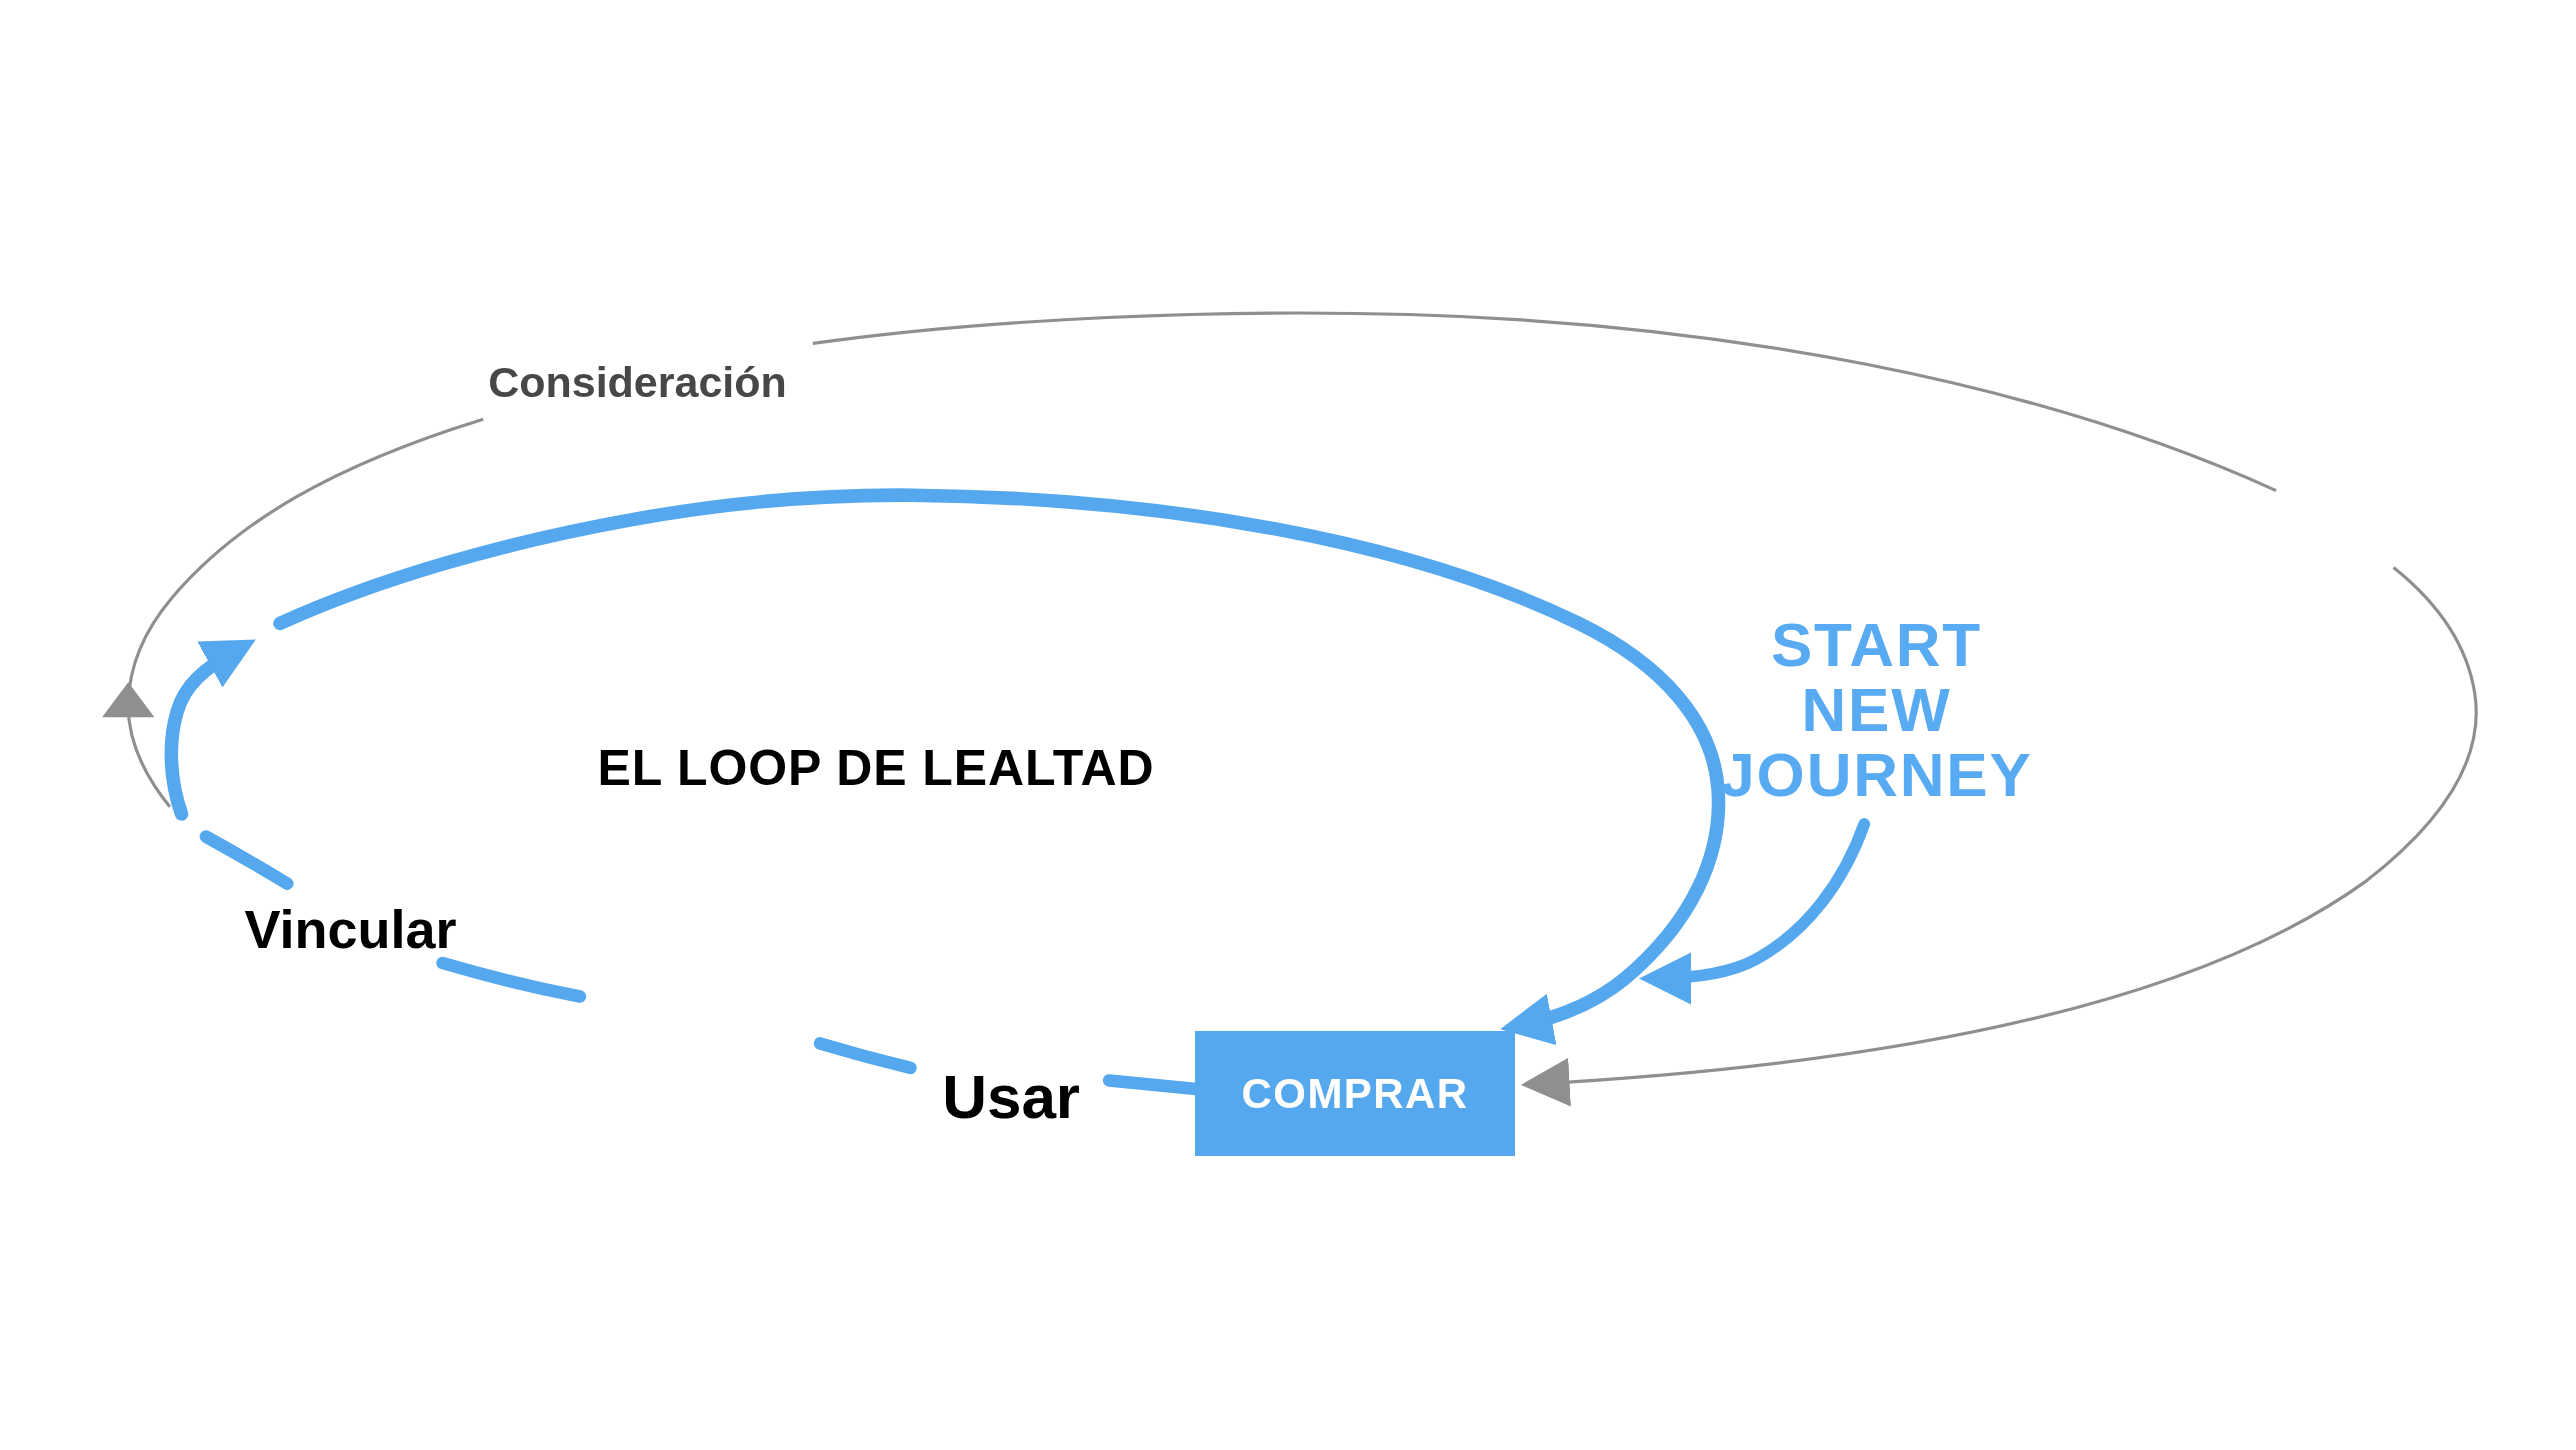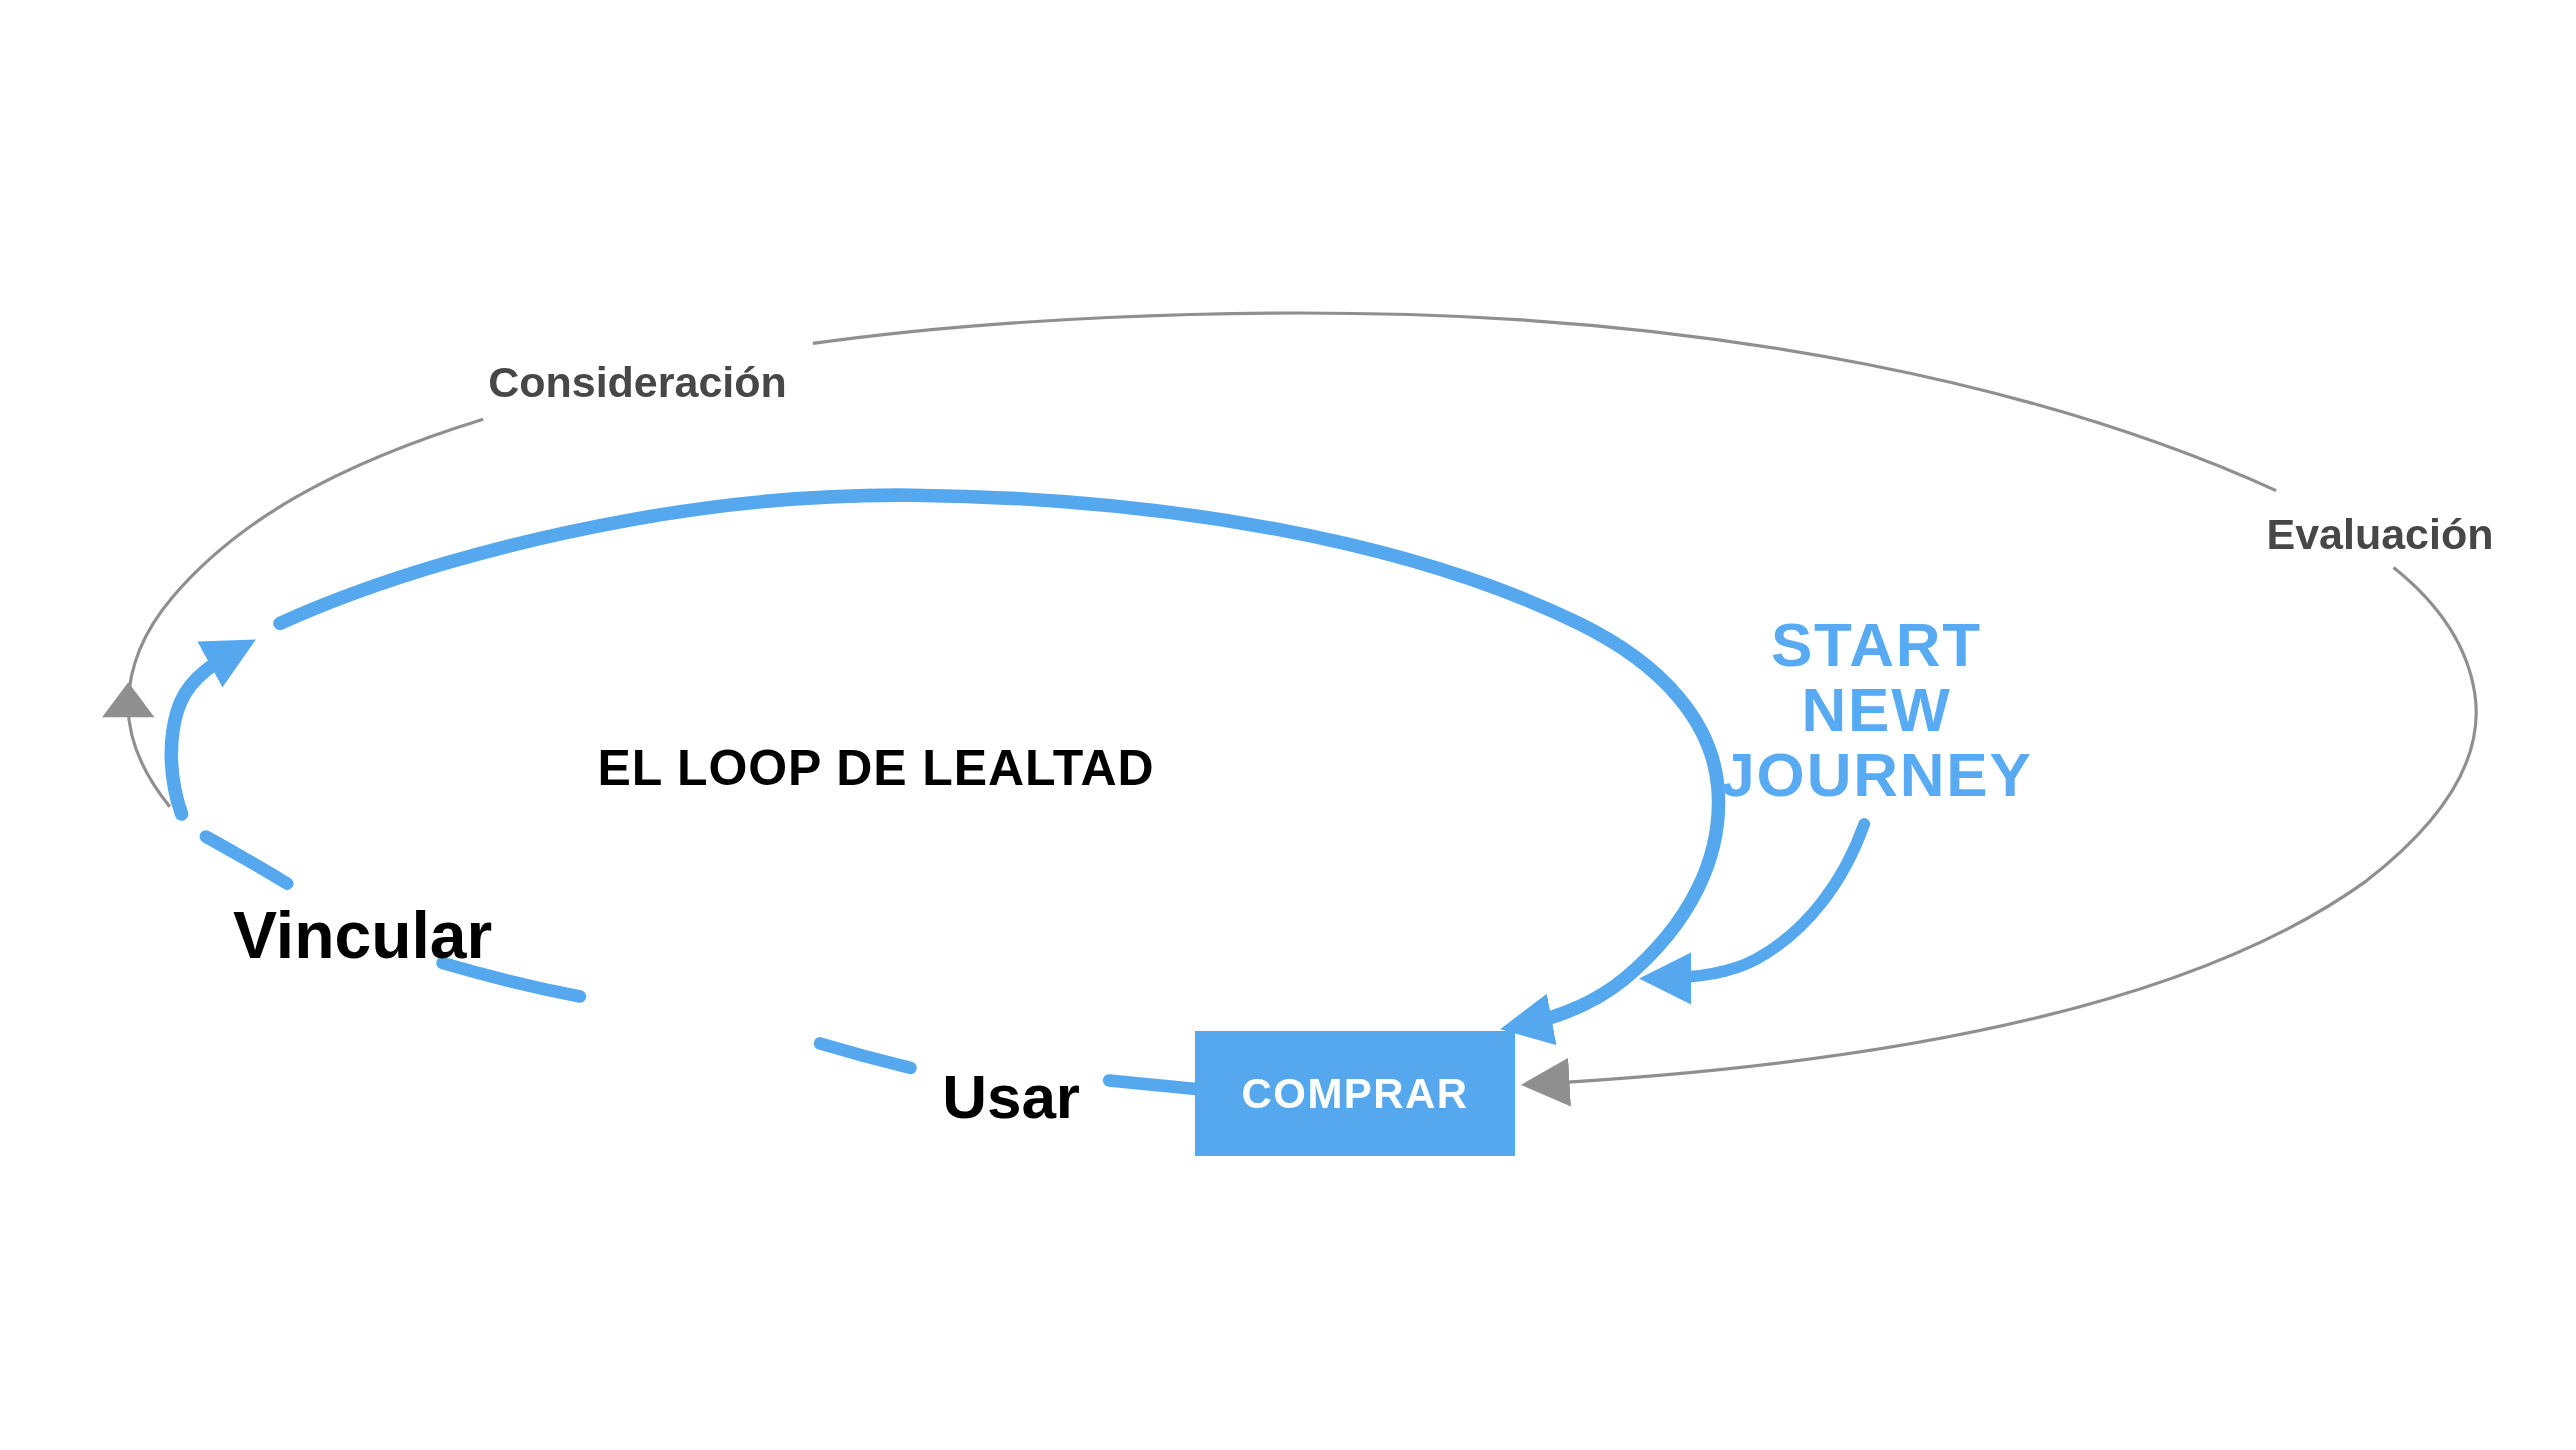--- a/index.html
+++ b/index.html
@@ -12,21 +12,21 @@
   }
   *{margin:0;padding:0;box-sizing:border-box;}
   html,body{width:2576px;height:1451px;background:#ffffff;overflow:hidden;
     font-family:"Liberation Sans","DejaVu Sans",sans-serif;}
   .diagram{position:relative;width:2576px;height:1451px;background:#ffffff;padding-left:36px;}
   .diagram svg{position:absolute;left:0;top:0;}
   .lbl{position:absolute;text-align:center;font-weight:bold;line-height:1.08;white-space:nowrap;}
   .lbl.gray{color:var(--dark-gray-text);font-size:43px;}
   .lbl.black{color:var(--black-text);}
   .title{font-size:50px;letter-spacing:0.9px;}
-  .vincular,.recomendar{font-size:66px;}
+  .vincular,.recomendar{font-size:54px;}
   .usar{font-size:62px;text-align:right;}
   .comprar{position:absolute;left:1195px;top:1031px;width:320px;height:125px;
     background:var(--accent-blue);color:var(--button-text);
     display:flex;align-items:center;justify-content:center;
     font-size:42px;font-weight:bold;letter-spacing:1.4px;}
   .snj{position:absolute;left:1705px;top:612px;width:343px;text-align:center;
     color:var(--accent-blue-light);font-size:62px;font-weight:bold;
     line-height:65px;letter-spacing:1.8px;white-space:pre-line;}
   .stroke-gray{stroke:var(--loop-gray);stroke-width:3.5;fill:none;}
   .stroke-blue{stroke:var(--accent-blue);fill:none;stroke-linecap:round;}
@@ -64,21 +64,20 @@
     <path class="stroke-blue w14" d="M 228 926 Q 275 952 318 978"></path>
     <path class="stroke-blue w14" d="M 490 1066 Q 565 1088 642 1103"></path>
     <path class="stroke-blue w14" d="M 908 1155 Q 958 1170 1008 1182"></path>
     <path class="stroke-blue w14" d="M 1228 1196 L 1330 1206"></path>
 
     <path class="stroke-blue w13" marker-end="url(#mBlue)" d="M 2064 912 C 2042 974 2002 1030 1944 1062 C 1918 1076 1878 1083 1832 1083"></path>
   </svg>
 
   <div class="lbl gray" style="left:425px;top:359px;width:425px;">Consideración</div>
 
-  <div class="lbl gray" style="left:2186px;top:511px;width:388px;">Evaluación</div>
 
   <div class="lbl black title" style="left:533px;top:741px;width:686px;">EL LOOP DE LEALTAD</div>
 
   <div class="lbl black vincular" style="left:233px;top:900px;width:235px;">Vincular</div>
 
 
   <div class="lbl black usar" style="left:917px;top:1064px;width:163px;">Usar</div>
 
   <div class="comprar">COMPRAR</div>
 

